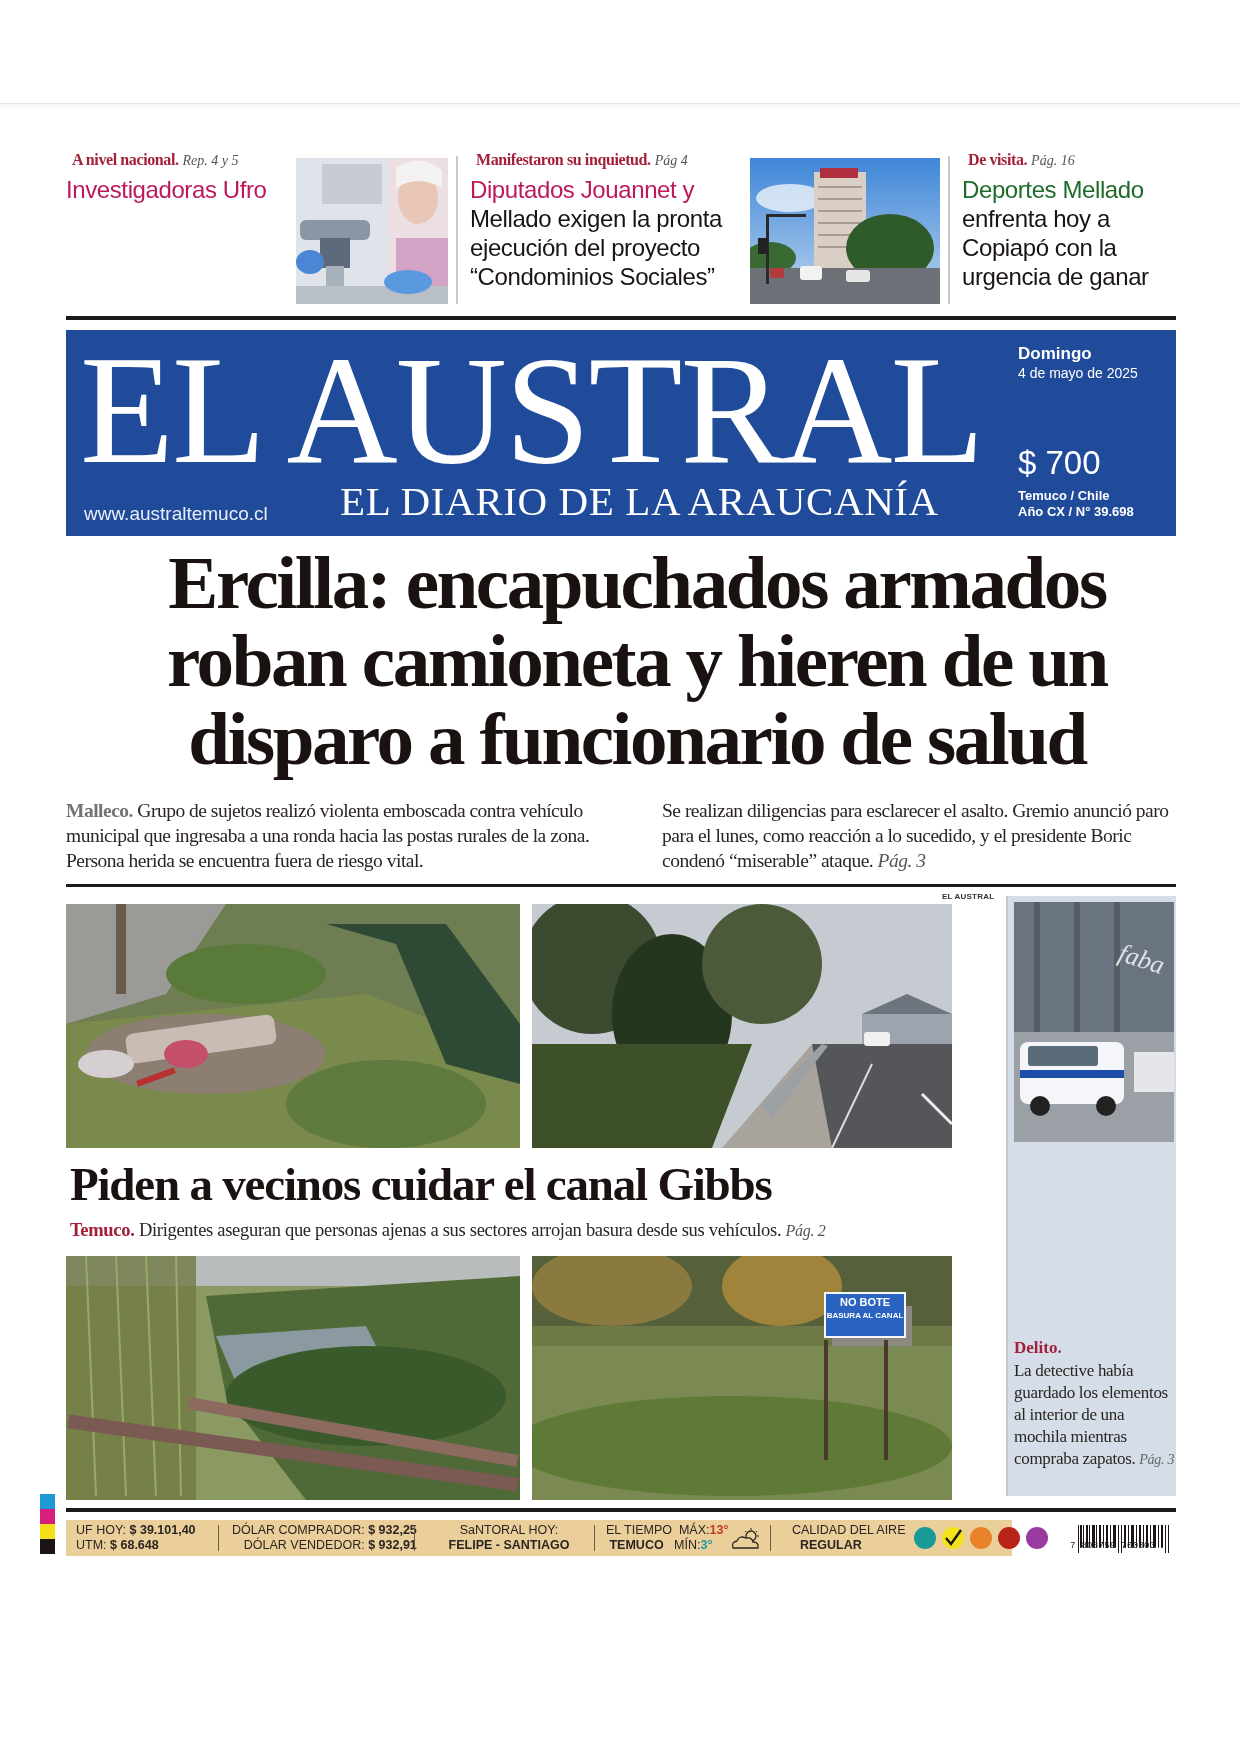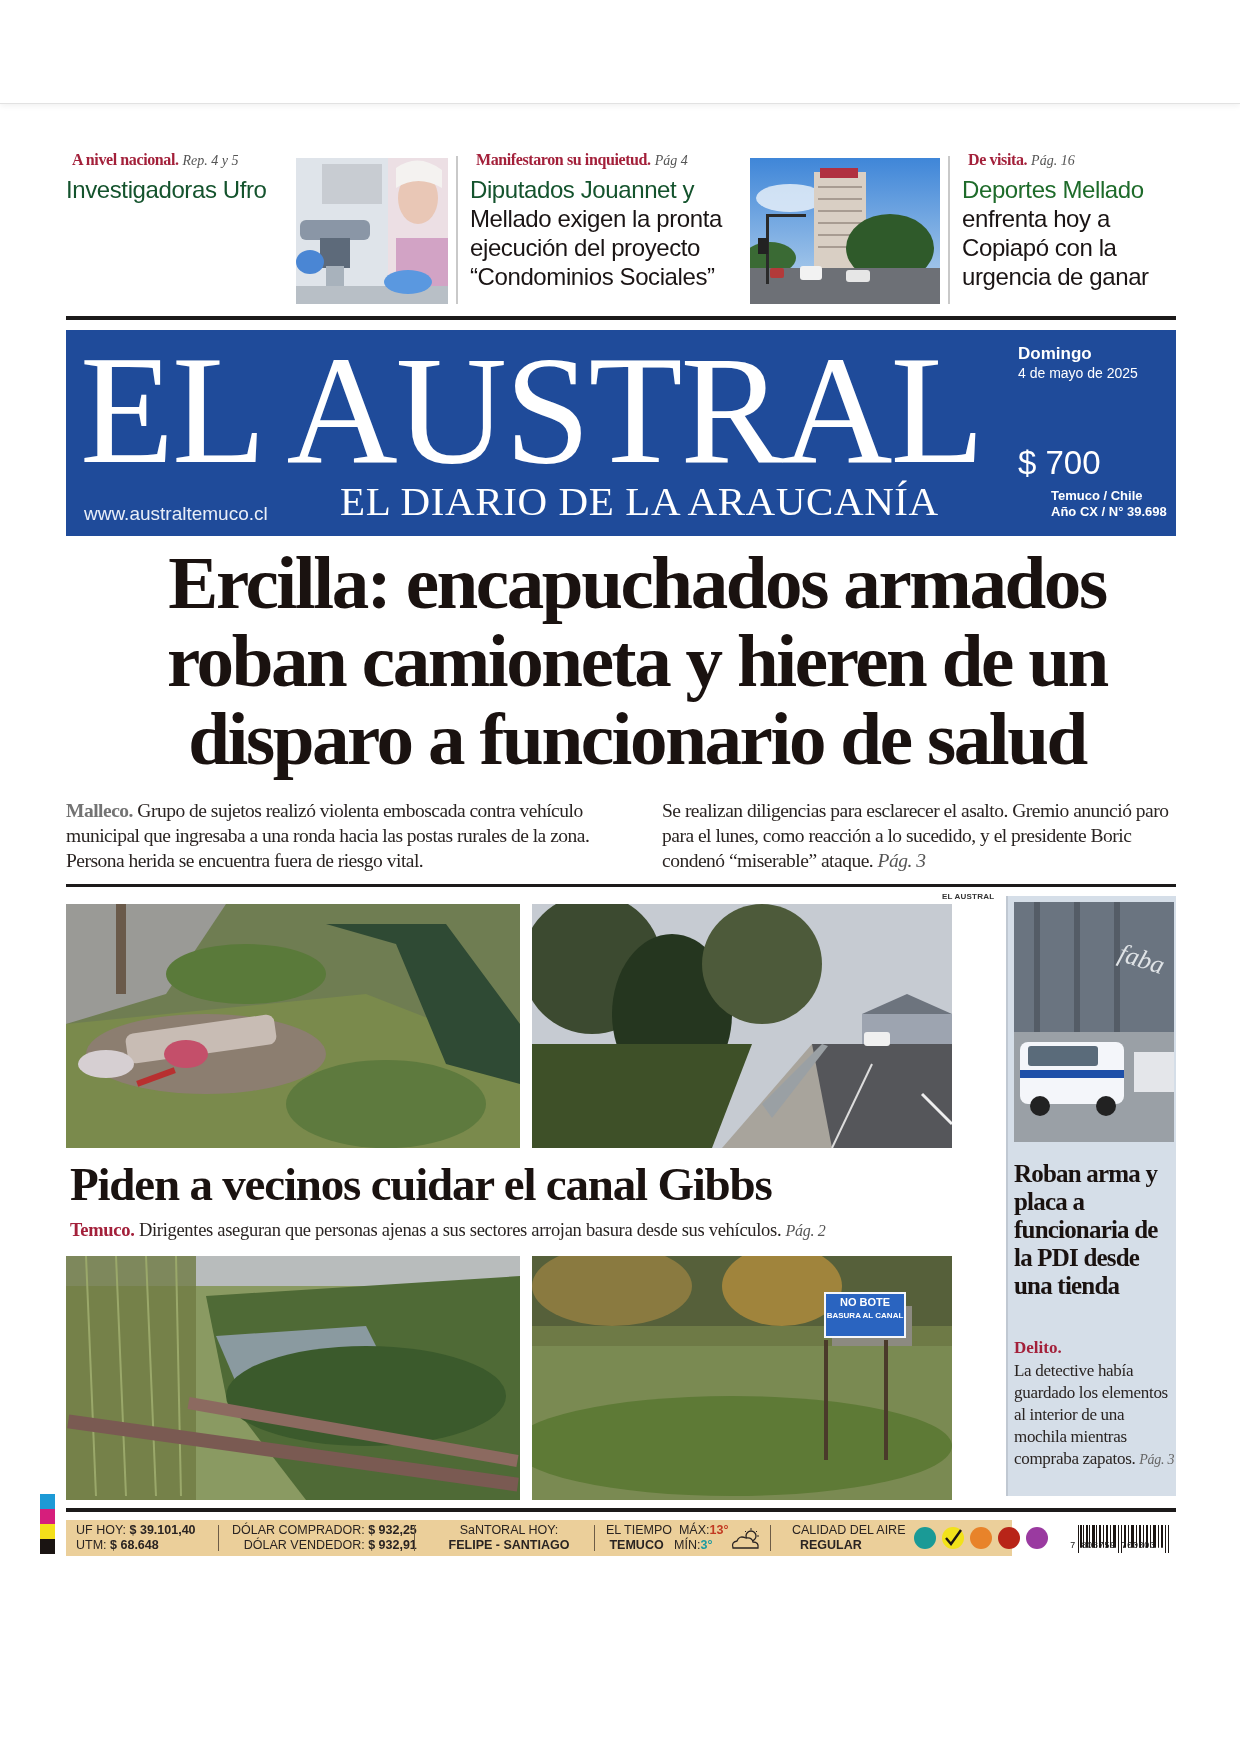--- a/index.html
+++ b/index.html
@@ -10,37 +10,37 @@
 
   .page { position: absolute; left: 66px; top: 150px; width: 1110px; }
 
   
   .teasers { position: absolute; left: 0; top: 0; width: 1110px; height: 156px; }
   .teaser { position: absolute; top: 0; height: 150px; }
   .kicker { font-family: "Liberation Serif", serif; font-size: 16px; line-height: 20px; white-space: nowrap; }
   .kicker .k-lead { color: #a3203a; font-weight: bold; letter-spacing: -0.4px; margin-left: 6px; }
   .kicker .k-page { color: #555; font-style: italic; font-size: 14px; }
   .teaser-title { font-family: "Liberation Sans", sans-serif; font-size: 24px; line-height: 29px; margin-top: 4px; letter-spacing: -0.4px; }
-  .teaser-title .hl-blue { color: #14532d; display: block; }
+  .teaser-title .hl-blue { color: #be185d; display: block; }
   .teaser-title .hl-green { color: #1e6b2a; display: block; }
   .teaser-title .body { color: #1a1414; }
   .thumb { position: absolute; top: 8px; height: 146px; overflow: hidden; }
   .vsep { position: absolute; top: 6px; width: 2px; height: 148px; background: #c9c9c9; }
   .rule-thick { position: absolute; left: 0; width: 1110px; height: 4px; background: #1c1a1a; }
 
   
   .masthead { position: absolute; left: 0; top: 180px; width: 1110px; height: 206px; background: #1f4b9a; color: #fff; }
   .mh-title { position: absolute; left: 14px; top: 0px; font-family: "Liberation Serif", serif; font-size: 154px; line-height: 160px; letter-spacing: -2px; color: #fff; white-space: nowrap; }
   .mh-sub { position: absolute; left: 274px; top: 148px; font-family: "Liberation Serif", serif; font-size: 41px; line-height: 46px; letter-spacing: 0.6px; white-space: nowrap; }
   .mh-url { position: absolute; left: 18px; top: 172px; font-size: 19px; line-height: 24px; color: #e8eef8; white-space: nowrap; }
   .mh-side { position: absolute; left: 952px; top: 14px; width: 150px; }
   .mh-day { font-size: 17px; font-weight: bold; line-height: 20px; }
   .mh-date { font-size: 14px; line-height: 18px; }
   .mh-price { position: absolute; left: 952px; top: 114px; font-size: 33px; line-height: 38px; font-weight: normal; }
-  .mh-city { position: absolute; left: 952px; top: 158px; font-size: 13px; line-height: 16px; font-weight: bold; white-space: nowrap; margin-left: 33px; }
+  .mh-city { position: absolute; left: 952px; top: 158px; font-size: 13px; line-height: 16px; font-weight: bold; white-space: nowrap; }
 
   
   .main-headline { position: absolute; left: 16px; top: 394px; width: 1110px; font-family: "Liberation Serif", serif; font-weight: bold; font-size: 75px; line-height: 78px; color: #1a1210; letter-spacing: -2.4px; text-align: center; }
   .deck { position: absolute; top: 648px; font-family: "Liberation Serif", serif; font-size: 19.5px; line-height: 25px; color: #2a2422; letter-spacing: -0.5px; }
   .deck .loc { color: #737373; font-weight: bold; }
   .deck .pg { font-style: italic; color: #555; }
   .rule-mid { position: absolute; left: 0; top: 734px; width: 1110px; height: 3px; background: #1c1a1a; }
 
   
   .photo { position: absolute; overflow: hidden; }
@@ -259,21 +259,20 @@
         <text x="104" y="60" font-family="Liberation Serif, serif" font-size="26" fill="#dfe3e6" transform="rotate(18 110 56)" font-style="italic">faba</text>
         <rect x="0" y="130" width="160" height="110" fill="#9aa0a6"></rect>
         <rect x="6" y="140" width="104" height="62" rx="8" fill="#f4f6fa"></rect>
         <rect x="6" y="168" width="104" height="8" fill="#1e4fa8"></rect>
         <rect x="14" y="144" width="70" height="20" rx="3" fill="#5a6b7a"></rect>
         <circle cx="26" cy="204" r="10" fill="#222"></circle>
         <circle cx="92" cy="204" r="10" fill="#222"></circle>
         <rect x="120" y="150" width="40" height="40" fill="#e4e6ea"></rect>
       </svg>
     </div>
-    <div class="sb-title">Roban arma y placa a funcionaria de la PDI desde una tienda</div>
     <div class="sb-loc">Delito.</div>
     <div class="sb-body"><span>La detective había guardado los elementos al interior de una mochila mientras compraba zapatos.</span> <span class="pg">Pág. 3</span></div>
   </div>
 
   <div class="rule-bottom"></div>
 
   <div class="ticker">
     <div class="tk" style="left:10px;">
       <div><span>UF HOY:</span> <b>$ 39.101,40</b></div>
       <div><span>UTM:</span> <b>$ 68.648</b></div>

